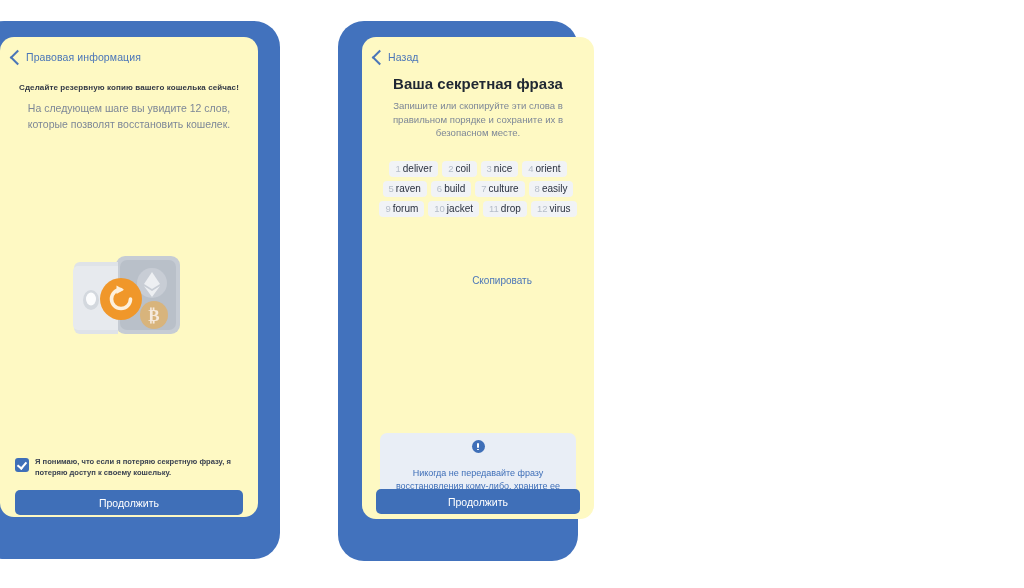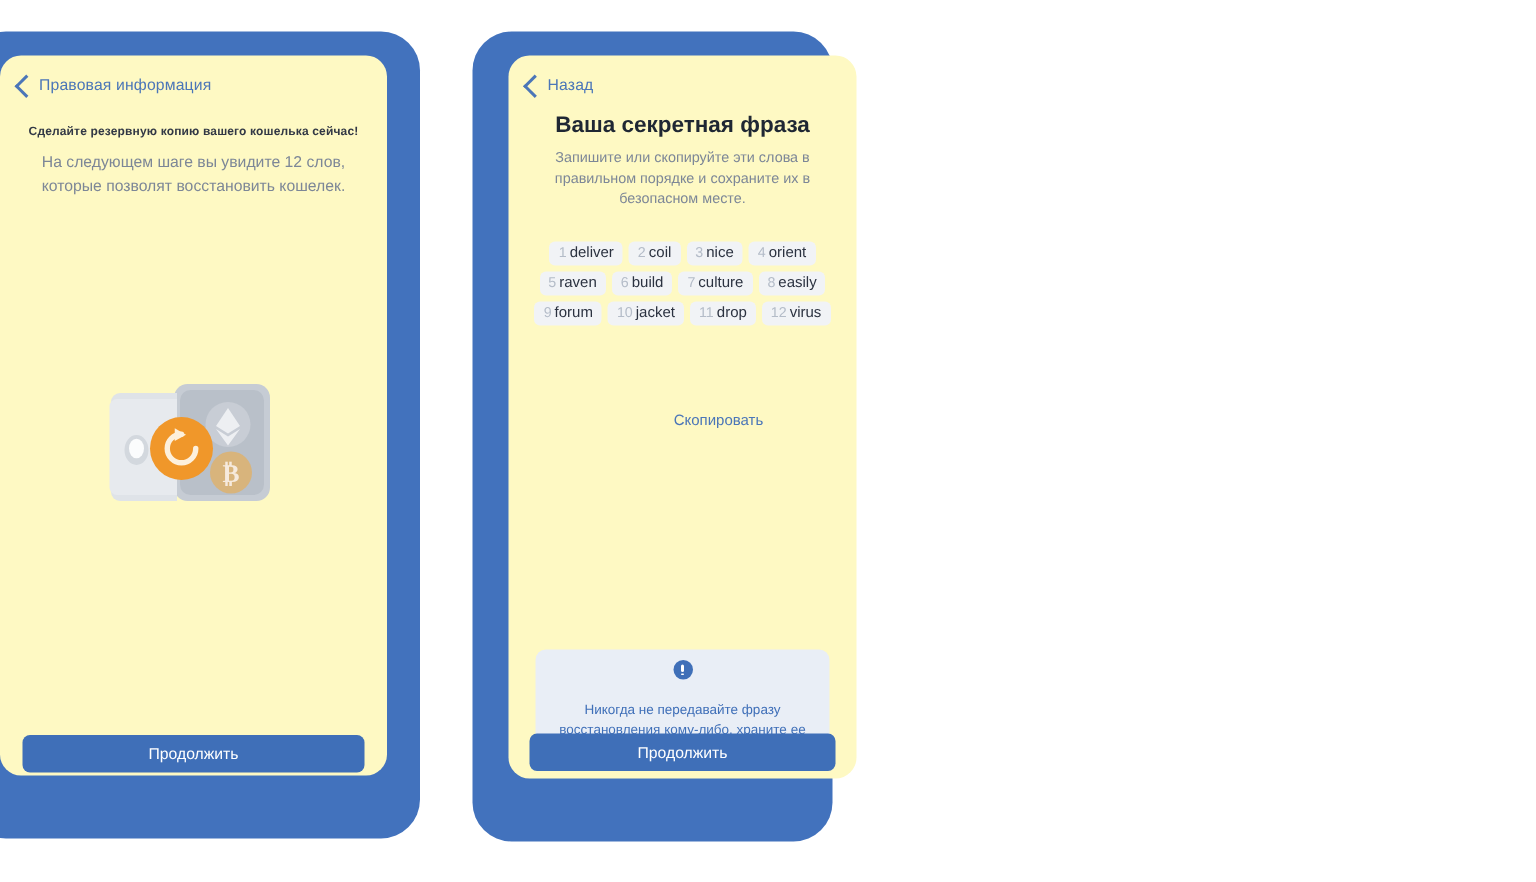--- a/index.html
+++ b/index.html
@@ -23,21 +23,21 @@
     border-radius: 26px;
     box-sizing: border-box;
   }
   #phone-legal {
     left: -22px;
     top: 21px;
     width: 302px;
     height: 538px;
   }
   #phone-seed {
-    left: 315px;
+    left: 338px;
     top: 21px;
     width: 240px;
     height: 540px;
   }
   .screen {
     position: absolute;
     background: #fef9c3;
     border-radius: 14px;
     overflow: hidden;
     box-sizing: border-box;
@@ -325,20 +325,24 @@
         <ellipse cx="21" cy="57" rx="5" ry="6.5" fill="#fbfcfd"></ellipse>
 
         <g>
           <circle cx="51" cy="57" r="21" fill="#f0972a"></circle>
           <path d="M51 47.5 a9.5 9.5 0 1 0 9.5 9.5" fill="none" stroke="#fdf0dc" stroke-width="3.6" stroke-linecap="round"></path>
           <polygon points="46.5,43.5 54,47.8 46.5,52" fill="#fdf0dc"></polygon>
         </g>
       </svg>
     </div>
 
+    <div id="legal-consent">
+      <span class="checkbox"></span>
+      <span id="legal-consent-label">Я понимаю, что если я потеряю секретную фразу, я потеряю доступ к своему кошельку.</span>
+    </div>
 
     <button class="primary-btn" id="legal-continue">Продолжить</button>
   </div>
 </div>
 
 <div class="phone" id="phone-seed">
   <div class="screen">
 
     <div class="back-row" id="seed-back">
       <span class="chev"></span>

